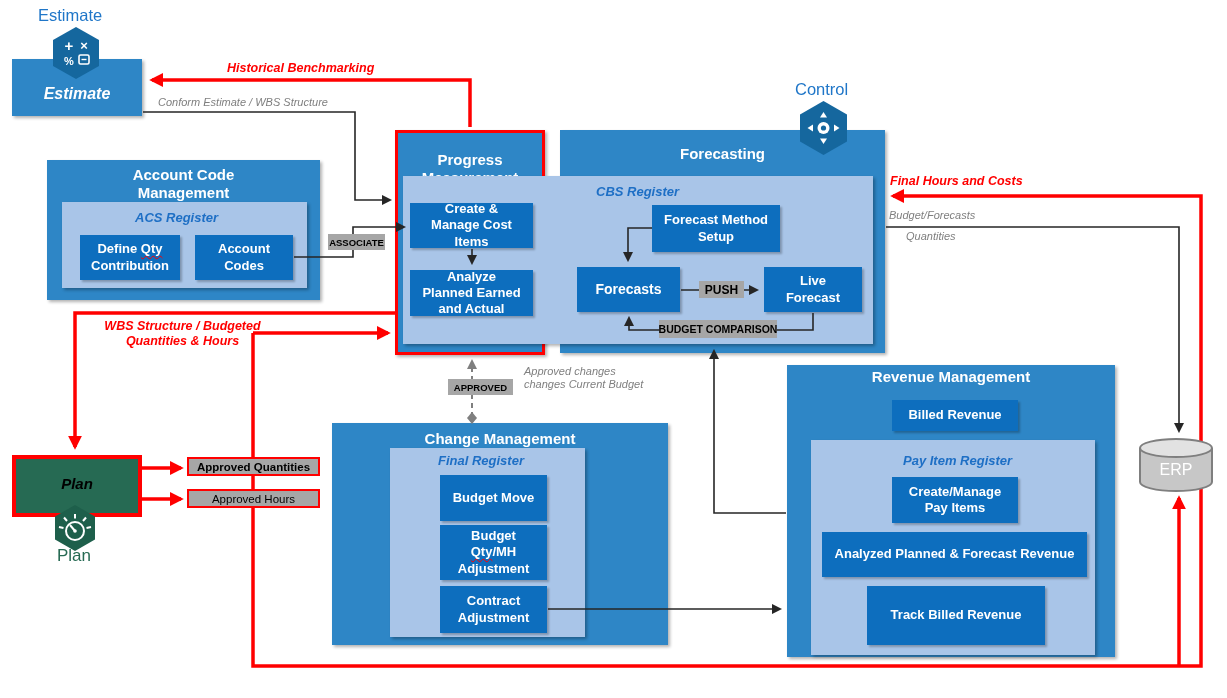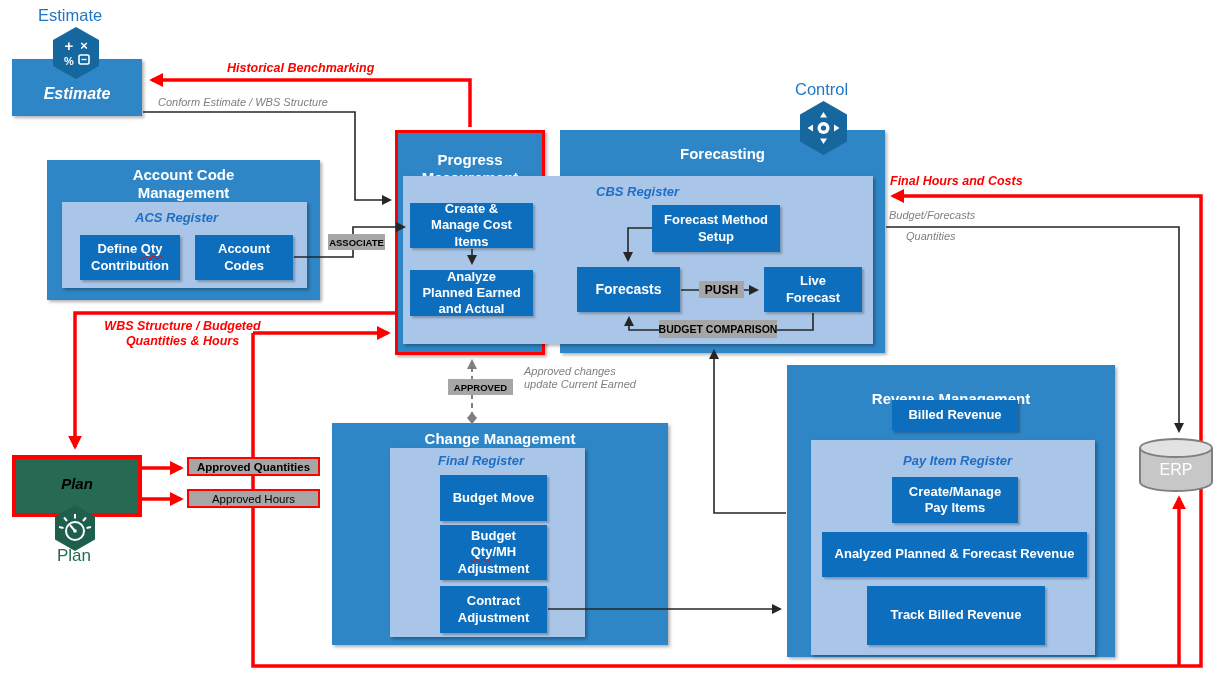--- a/index.html
+++ b/index.html
@@ -93,21 +93,21 @@
     <polygon points="26.5,1 50,14.5 50,41.5 26.5,55 3,41.5 3,14.5" fill="var(--icon_blue)"></polygon>
     <circle cx="26.5" cy="28" r="6" fill="#fff"></circle>
     <circle cx="26.5" cy="28" r="2.6" fill="var(--icon_blue)"></circle>
     <polygon points="26.5,12 30,17.5 23,17.5" fill="#fff"></polygon>
     <polygon points="26.5,44 30,38.5 23,38.5" fill="#fff"></polygon>
     <polygon points="10.5,28 16,24.5 16,31.5" fill="#fff"></polygon>
     <polygon points="42.5,28 37,24.5 37,31.5" fill="#fff"></polygon>
   </svg>
 
   <div class="bigbox" style="left:787px;top:365px;width:328px;height:292px">
-    <div class="title" style="padding-top:25px;font-size:15px">Revenue Management</div>
+    <div class="title" style="padding-top:3px;font-size:15px">Revenue Management</div>
   </div>
   <div class="btn" style="left:892px;top:400px;width:126px;height:31px">Billed Revenue</div>
   <div class="panel" style="left:811px;top:440px;width:284px;height:215px"></div>
   <div class="register" style="left:903px;top:453px">Pay Item Register</div>
   <div class="btn" style="left:892px;top:477px;width:126px;height:46px">Create/Manage Pay Items</div>
   <div class="btn" style="left:822px;top:532px;width:265px;height:45px">Analyzed Planned &amp; Forecast Revenue</div>
   <div class="btn" style="left:867px;top:586px;width:178px;height:59px">Track Billed Revenue</div>
 
   <div class="bigbox" style="left:332px;top:423px;width:336px;height:222px">
     <div class="title" style="padding-top:7px;font-size:15px">Change Management</div>
@@ -136,21 +136,21 @@
     <line x1="34.5" y1="24" x2="39" y2="23" stroke="#fff" stroke-width="2"></line>
   </svg>
   <div class="hexlabel" style="left:57px;top:546px;color:var(--green_box);font-size:17px">Plan</div>
 
   <div class="graytag redframe" style="left:187px;top:457px;width:133px;height:19px;font-size:11.5px;font-weight:bold">Approved Quantities</div>
   <div class="graytag redframe" style="left:187px;top:489px;width:133px;height:19px;font-size:11.5px;font-weight:normal">Approved Hours</div>
 
   <div class="graytag" style="left:448px;top:379px;width:65px;height:16px;font-size:9.5px">APPROVED</div>
   <div class="annot-gray" style="left:524px;top:365px;line-height:1.15">
     <div>Approved changes</div>
-    <div>update Current Earned</div>
+    <div>changes Current Budget</div>
   </div>
 
   <svg class="icon" style="left:1138px;top:437px;z-index:5" width="76" height="56" viewBox="0 0 76 56">
     <path d="M2,11 L2,45 A36,9 0 0 0 74,45 L74,11" fill="#C7C7C7" stroke="#7F7F7F" stroke-width="2"></path>
     <ellipse cx="38" cy="11" rx="36" ry="9" fill="#E2E2E2" stroke="#7F7F7F" stroke-width="2"></ellipse>
     <text x="38" y="38" text-anchor="middle" fill="#fff" font-size="16" font-family="Liberation Sans,sans-serif">ERP</text>
   </svg>
 
   <div class="annot-red" style="left:227px;top:61px">Historical Benchmarking</div>
   <div class="annot-gray" style="left:158px;top:96px">Conform Estimate / WBS Structure</div>

